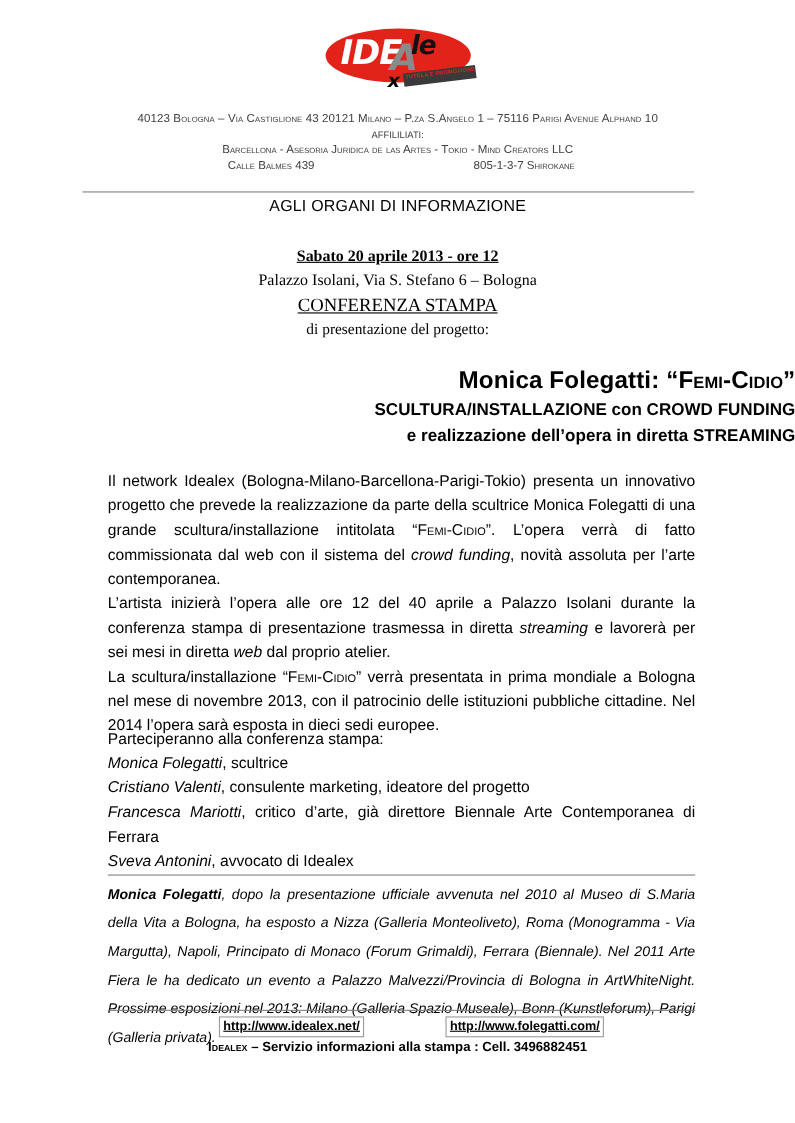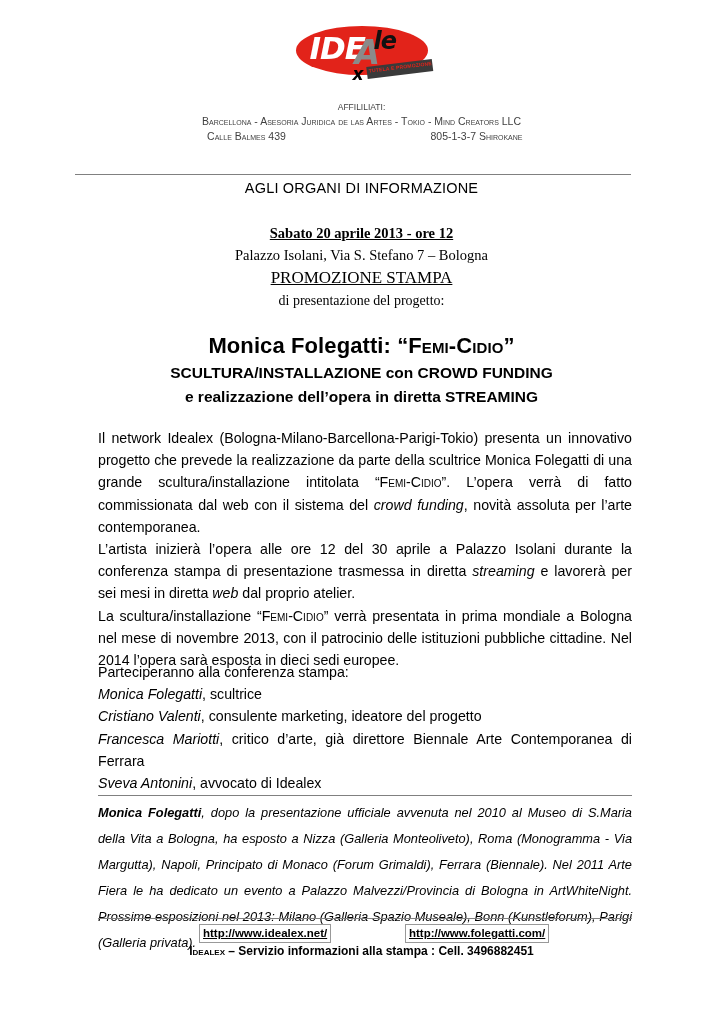--- a/index.html
+++ b/index.html
@@ -211,21 +211,21 @@
   .ev-sub {
     font-size: 14px;
     line-height: 22px;
   }
 
   .title-block {
     position: absolute;
     left: 0;
     top: 331px;
     width: 723px;
-    text-align: center;
+    text-align: right;
   }
   .t-main {
     font-size: 22px;
     font-weight: bold;
     line-height: 30px;
     letter-spacing: 0.1px;
   }
   .t-sub1 {
     font-size: 15.5px;
     font-weight: bold;
@@ -327,47 +327,48 @@
         <span class="logo-le">le</span>
       </div>
       <div class="logo-x">x</div>
       <div class="logo-tag-bar">
         <span class="logo-tag-text">TUTELA E PROMOZIONE DELLE ARTI</span>
       </div>
     </div>
   </div>
 
   <div class="addr-block">
+    <div class="addr-line1">40123 Bologna – Via Castiglione 43      20121 Milano – P.za S.Angelo 1 – 75116   Parigi Avenue Alphand 10</div>
     <div class="addr-affil">AFFILILIATI:</div>
     <div class="addr-line2">Barcellona - Asesoria Juridica de las Artes - Tokio  - Mind Creators LLC</div>
     <div class="addr-line3">
       <span class="seg-left">Calle Balmes 439</span><span class="seg-right">805-1-3-7 Shirokane</span>
     </div>
   </div>
 
   <div class="rule-top"></div>
 
   <div class="to-line">AGLI ORGANI DI INFORMAZIONE</div>
 
   <div class="event-block">
     <div class="ev-date">Sabato 20 aprile 2013 - ore 12</div>
-    <div class="ev-place">Palazzo Isolani, Via S. Stefano 7 – Bologna</div>
-    <div class="ev-conf">PROMOZIONE STAMPA</div>
+    <div class="ev-place">Palazzo Isolani, Via S. Stefano 6 – Bologna</div>
+    <div class="ev-conf">CONFERENZA STAMPA</div>
     <div class="ev-sub">di presentazione del progetto:</div>
   </div>
 
   <div class="title-block">
     <div class="t-main"><span>Monica Folegatti: “</span><span class="smallcaps">Femi-Cidio</span><span>”</span></div>
     <div class="t-sub1">SCULTURA/INSTALLAZIONE con CROWD FUNDING</div>
     <div class="t-sub2">e realizzazione dell’opera in diretta STREAMING</div>
   </div>
 
   <div class="body-block">
     <p><span>Il network Idealex (Bologna-Milano-Barcellona-Parigi-Tokio) presenta un innovativo progetto che prevede la realizzazione da parte della scultrice Monica Folegatti di una grande scultura/installazione intitolata “</span><span class="smallcaps">Femi-Cidio</span><span>”. L’opera verrà di fatto commissionata dal web con il sistema del </span><span class="it">crowd funding</span><span>, novità assoluta per l’arte contemporanea.</span></p>
-    <p><span>L’artista inizierà l’opera alle ore 12 del 30 aprile a Palazzo Isolani durante la conferenza stampa di presentazione trasmessa in diretta </span><span class="it">streaming</span><span> e lavorerà per sei mesi in diretta </span><span class="it">web</span><span> dal proprio atelier.</span></p>
+    <p><span>L’artista inizierà l’opera alle ore 12 del 40 aprile a Palazzo Isolani durante la conferenza stampa di presentazione trasmessa in diretta </span><span class="it">streaming</span><span> e lavorerà per sei mesi in diretta </span><span class="it">web</span><span> dal proprio atelier.</span></p>
     <p><span>La scultura/installazione “</span><span class="smallcaps">Femi-Cidio</span><span>” verrà presentata in prima mondiale a Bologna nel mese di novembre 2013, con il patrocinio delle istituzioni pubbliche cittadine. Nel 2014 l’opera sarà esposta in dieci sedi europee.</span></p>
   </div>
 
   <div class="people-block">
     <p>Parteciperanno alla conferenza stampa:</p>
     <p><span class="it">Monica Folegatti</span><span>, scultrice</span></p>
     <p><span class="it">Cristiano Valenti</span><span>, consulente marketing, ideatore del progetto</span></p>
     <p><span class="it">Francesca Mariotti</span><span>, critico d’arte, già direttore Biennale Arte Contemporanea di  Ferrara</span></p>
     <p class="lastline"><span class="it">Sveva Antonini</span><span>, avvocato di Idealex</span></p>
   </div>

